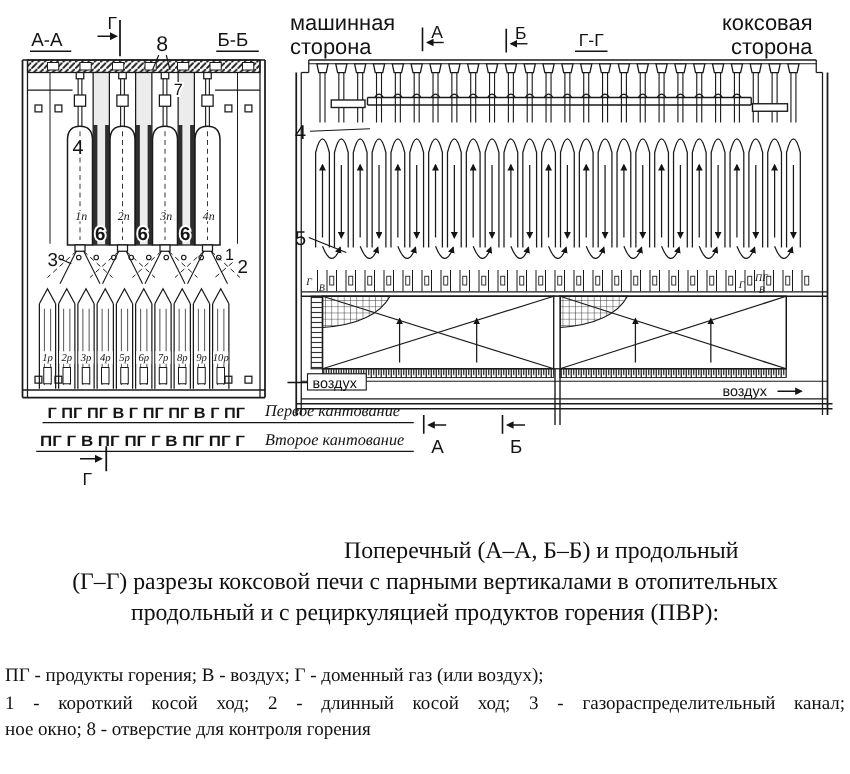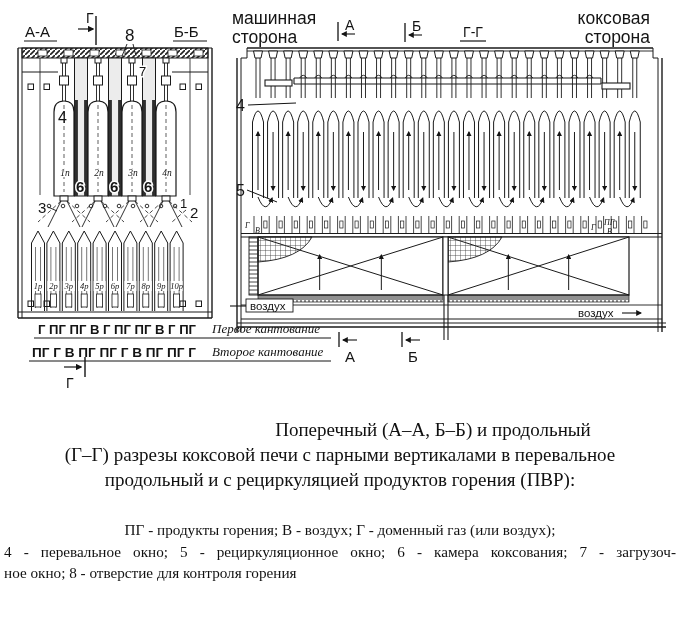--- a/index.html
+++ b/index.html
@@ -3,24 +3,24 @@
 <meta charset="utf-8">
 <style>
   html,body{margin:0;padding:0;background:#fff;}
   body{width:680px;height:619px;overflow:hidden;font-family:"Liberation Serif",serif;color:#111;}
   .figure{position:relative;width:680px;height:398px;}
   svg{position:absolute;left:0;top:0;}
   svg text{fill:#141414;}
   .sans{font-family:"Liberation Sans",sans-serif;}
   .ser{font-family:"Liberation Serif",serif;}
   .caption{width:672px;padding:0 4px;}
-  .title{margin-top:19px;font-size:19px;line-height:25px;text-align:center;}
+  .title{margin-top:30px;font-size:19px;line-height:25px;text-align:center;}
   .title .t1{padding-left:186px;}
   .legend{margin-top:27px;font-size:15.2px;line-height:21.5px;}
-  .lc{text-align:center;}
+  .lc{}
   .jl{text-align:justify;text-align-last:justify;}
   .ll{text-align:left;}
 </style>
 </head>
 <body>
 
 <div class="figure">
 <svg id="fig" width="680" height="398" viewBox="0 0 680 398">
   <defs>
     <marker id="ah" viewBox="0 0 10 10" refX="8" refY="5" markerWidth="5.5" markerHeight="5.5" orient="auto-start-reverse">
@@ -581,21 +581,21 @@
     <text class="sans" x="413" y="362" font-size="15" text-anchor="middle">Б</text>
     <line x1="402" y1="332" x2="402" y2="347" stroke="#141414" stroke-width="1.3"></line>
     <line x1="420" y1="340" x2="406" y2="340" stroke="#141414" stroke-width="1.1" marker-end="url(#ah)"></line>
   </g>
 </svg>
 </div>
 
 <div class="caption">
   <div class="title">
     <div class="t1">Поперечный (А–А, Б–Б) и продольный</div>
-    <div>(Г–Г) разрезы коксовой печи с парными вертикалами в перевальное</div>
+    <div>(Г–Г) разрезы коксовой печи с парными вертикалами в отопительных</div>
     <div>продольный и с рециркуляцией продуктов горения (ПВР):</div>
   </div>
   <div class="legend">
     <div class="lc">ПГ - продукты горения; В - воздух; Г - доменный газ (или воздух);</div>
-    <div class="jl">4 - перевальное окно; 5 - рециркуляционное окно; 6 - камера коксования; 7 - загрузоч-</div>
+    <div class="jl">1 - короткий косой ход; 2 - длинный косой ход; 3 - газораспределительный канал;</div>
     <div class="ll">ное окно; 8 - отверстие для контроля горения</div>
   </div>
 </div>
 
 </body></html>

